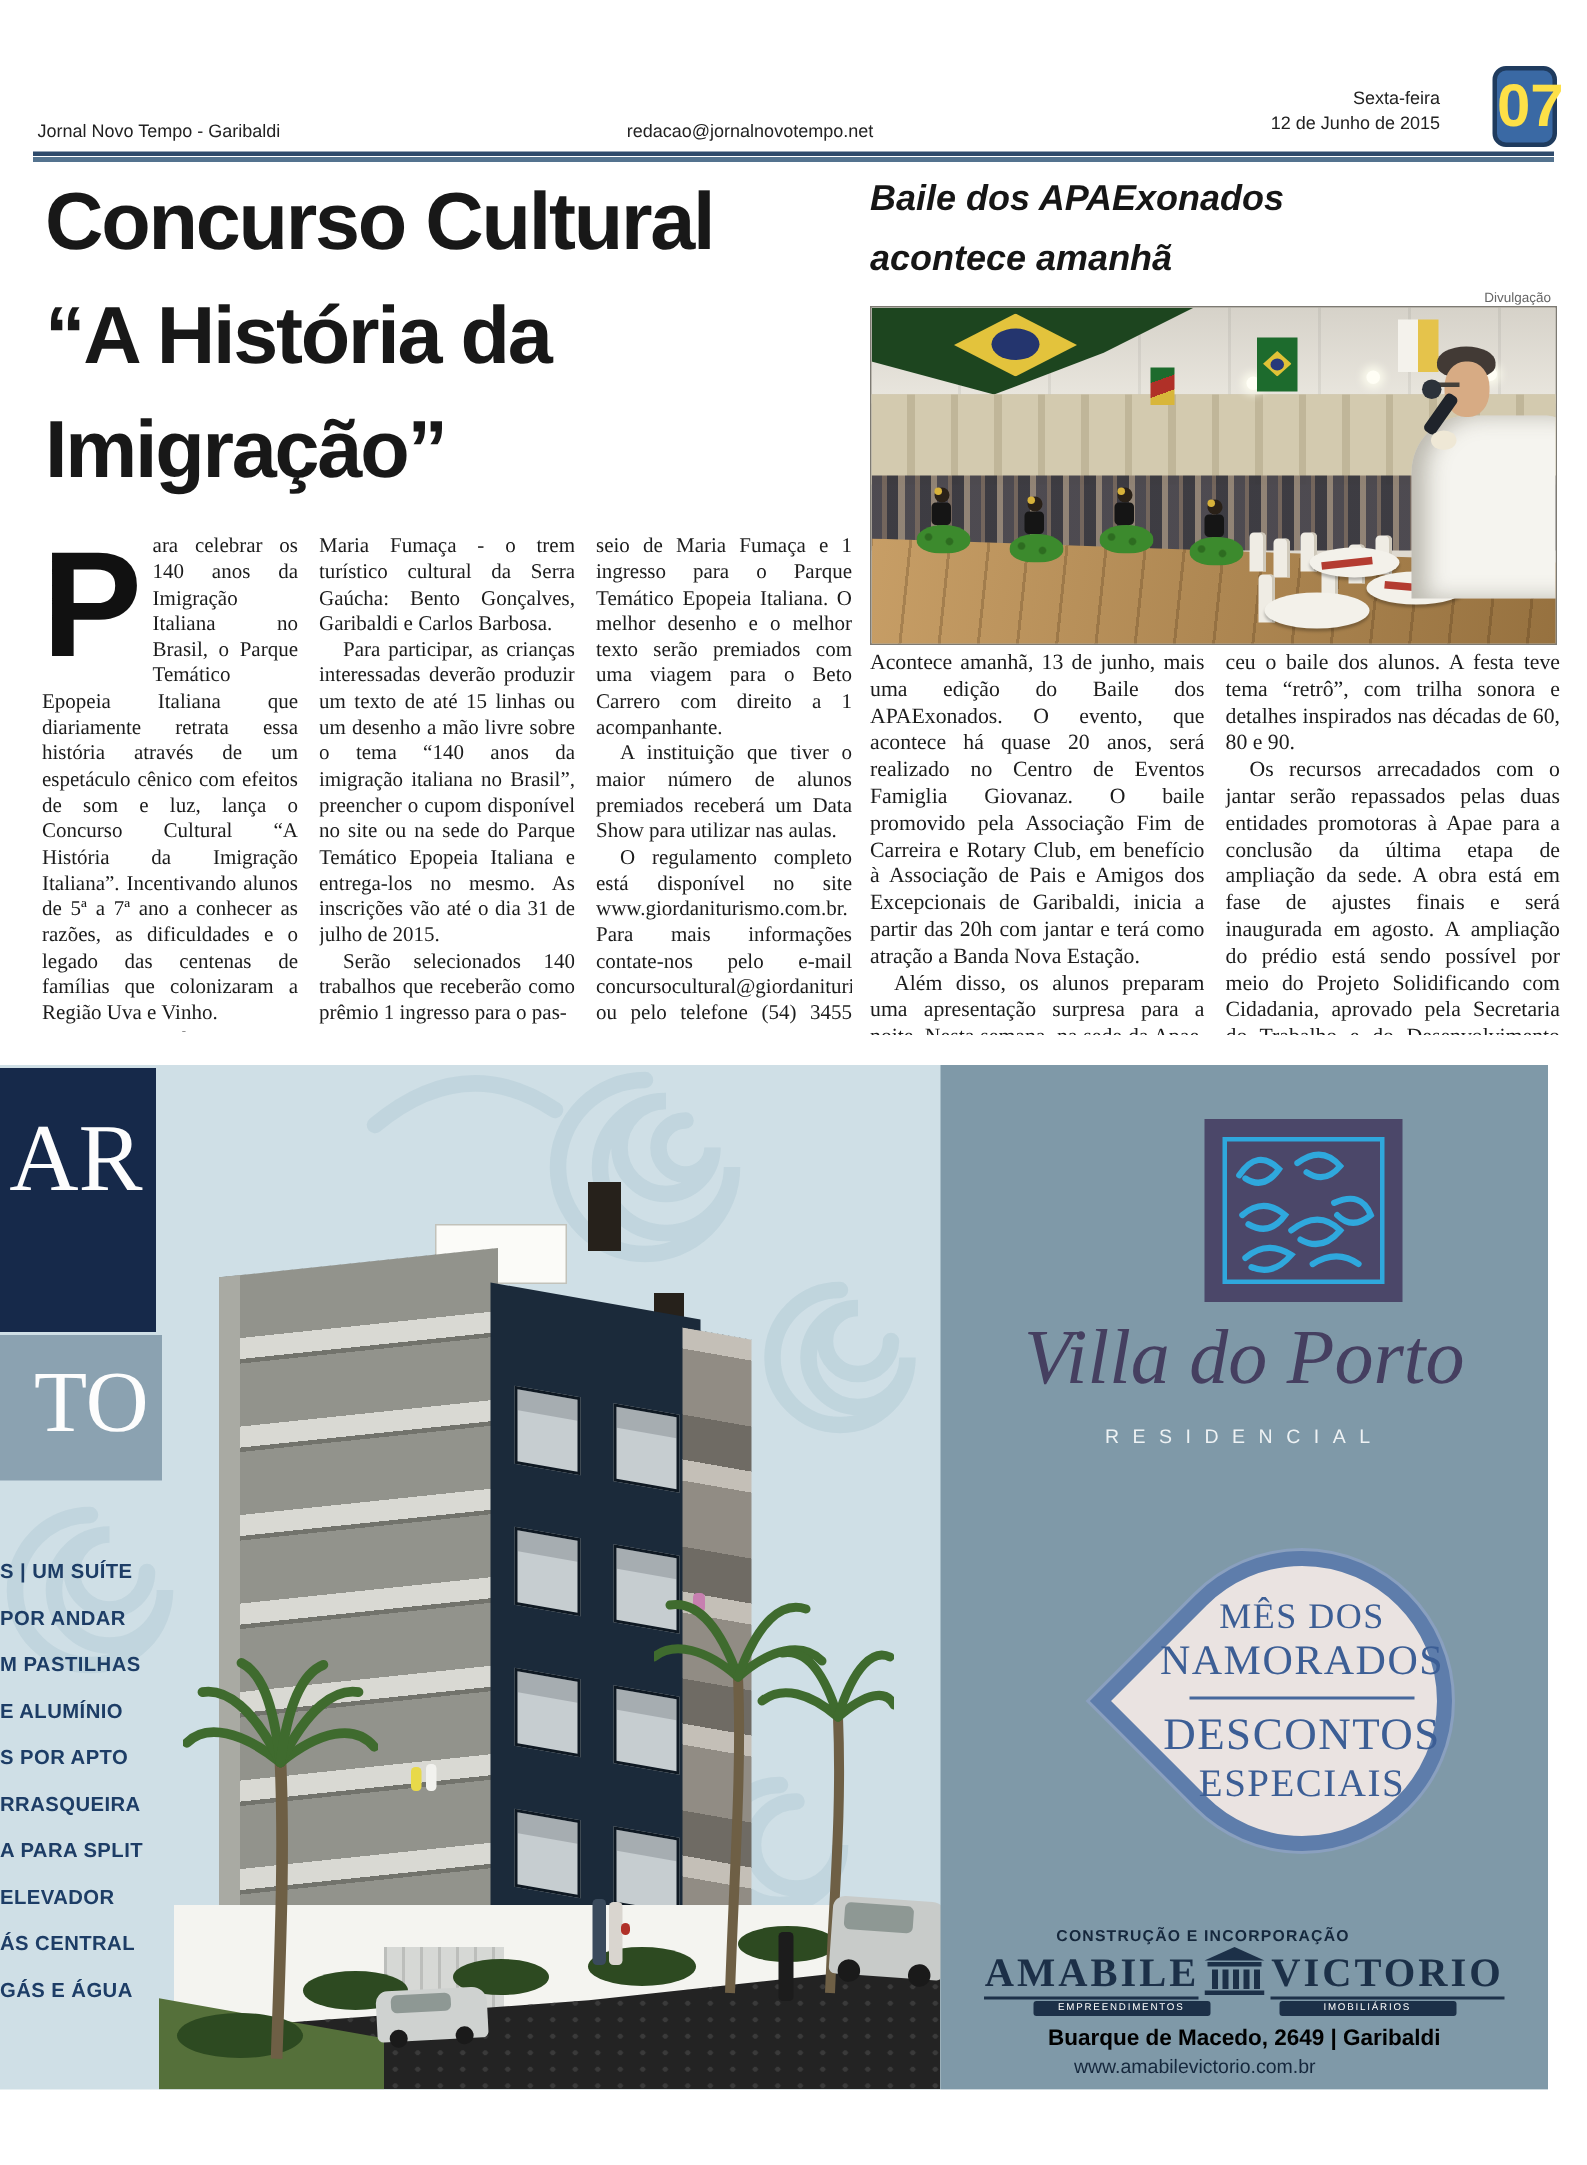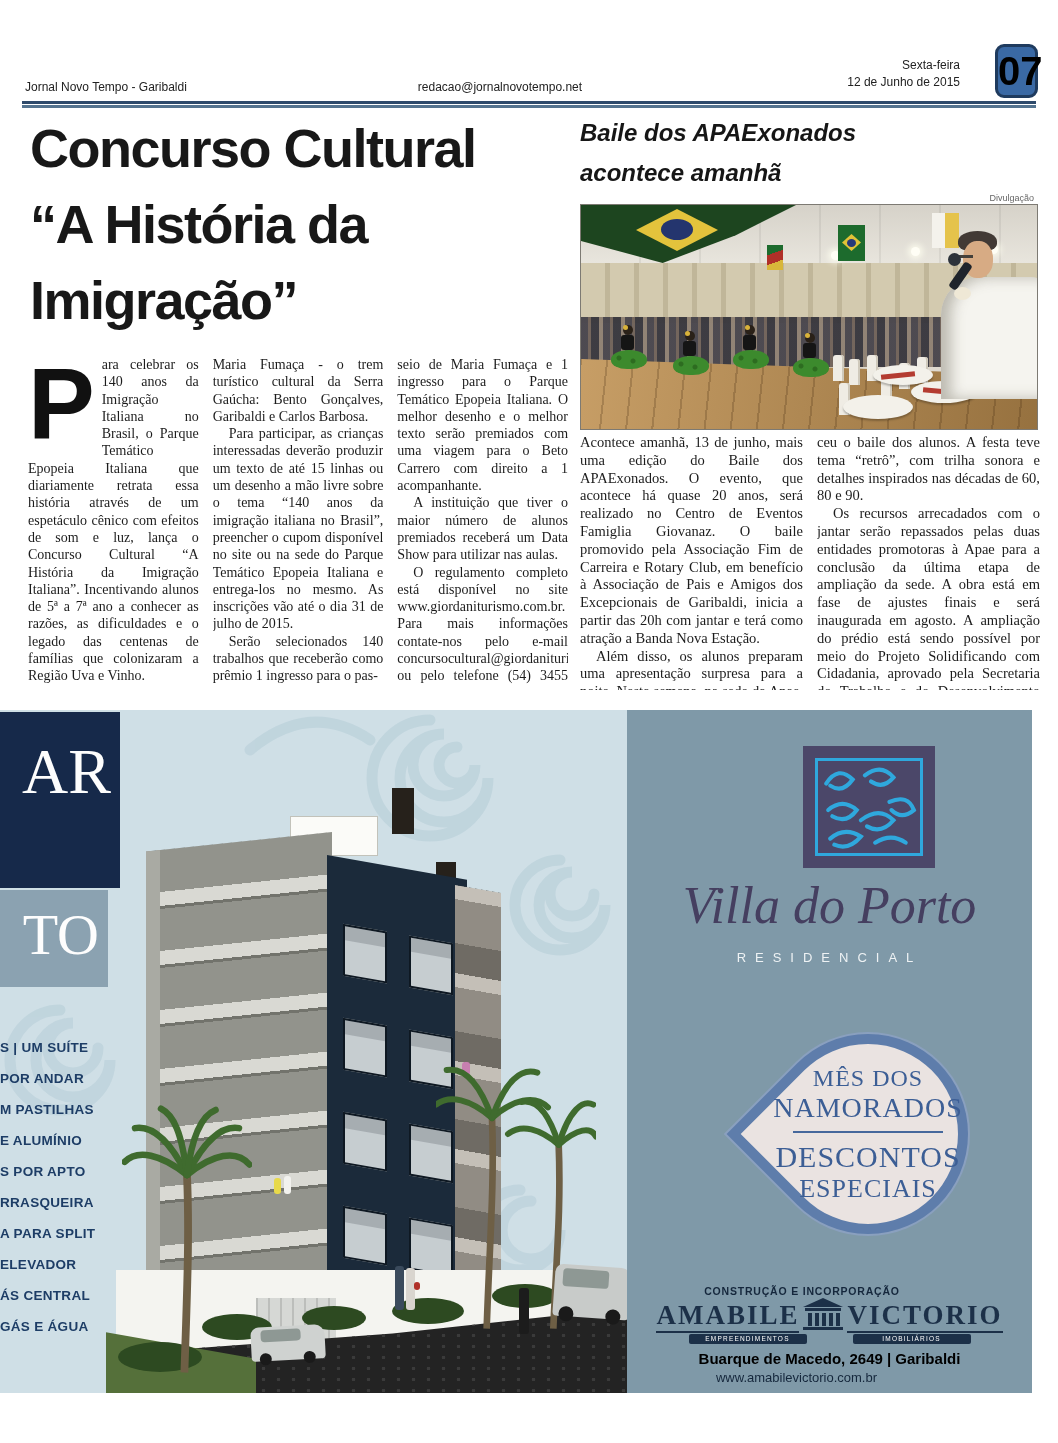--- a/index.html
+++ b/index.html
@@ -6,21 +6,21 @@
   html,body { width:1058px; height:1443px; background:#ffffff; }
   body { font-family:"Liberation Serif", serif; position:relative; }
   .page { position:absolute; left:0; top:0; width:1058px; height:1443px; background:#fff; overflow:hidden; }
   .abs { position:absolute; }
 
   
   .hdr-left  { left:25px; top:80px; font:12px "Liberation Sans", sans-serif; color:#222; }
   .hdr-center{ left:300px; width:400px; top:80px; text-align:center; font:12px "Liberation Sans", sans-serif; color:#222; }
   .hdr-right { right:98px; top:57px; text-align:right; font:12px/17px "Liberation Sans", sans-serif; color:#222; }
   .pagenum   { right:20px; top:44px; width:43px; height:54px; background:#3a69a4; border:3px solid #1f3b5e; border-radius:9px;
-               color:#000000; font:bold 40px/48px "Liberation Sans", sans-serif; text-align:center; }
+               color:#fde047; font:bold 40px/48px "Liberation Sans", sans-serif; text-align:center; }
   .hdr-rule  { left:22px; right:22px; top:101px; height:7px;
                background:linear-gradient(#2e4a6b 0 3px, #ffffff 3px 4px, #54738f 4px 7px); }
 
   
   .hl-left { left:30px; top:110px; width:535px; font-family:"Liberation Sans", sans-serif; font-weight:bold;
              font-size:54px; line-height:76px; letter-spacing:-1.5px; color:#181818; }
   .hl-left span { display:block; }
   .cols-left { left:28px; top:356px; width:540px; height:332px; display:flex; gap:14px;
                font-size:14px; line-height:17.3px; text-align:justify; color:#1c1c1c; }
   .ncol { flex:1; overflow:hidden; }
@@ -83,21 +83,21 @@
   .ph-man-head { right:44px; top:36px; width:30px; height:37px; background:#d7ab84; border-radius:46%; }
   .ph-man-hair { right:40px; top:26px; width:39px; height:21px; background:#423a35; border-radius:50% 50% 40% 40%; }
   .ph-man-glasses { right:64px; top:50px; width:15px; height:3px; background:#44403a; }
   .ph-man-mic { right:72px; top:56px; width:9px; height:30px; background:#1f242b; transform:rotate(35deg); border-radius:3px; }
   .ph-man-michead { right:76px; top:48px; width:13px; height:13px; background:#2c323a; border-radius:50%; }
   .ph-man-hand { right:66px; top:82px; width:17px; height:13px; background:#efe8d6; border-radius:50%; }
 
   
   .ad { left:0; top:710px; width:1032px; height:683px; background:#cfdfe6; overflow:hidden; }
   .ad-panel { position:absolute; left:627px; top:0; width:405px; height:683px; background:#7f99a8; }
-  .teaser-top { position:absolute; left:0; top:2px; width:120px; height:176px; background:#16294a; color:#fdfdfd;
+  .teaser-top { position:absolute; left:0; top:2px; width:104px; height:176px; background:#16294a; color:#fdfdfd;
                 font-family:"Liberation Serif", serif; font-size:64px; line-height:64px; text-align:right; padding:28px 9px 0 0; }
   .teaser-bottom { position:absolute; left:0; top:180px; width:108px; height:97px; background:#8ba2b1; color:#fdfdfd;
                 font-family:"Liberation Serif", serif; font-size:58px; line-height:58px; text-align:right; padding:16px 9px 0 0; }
   .features { position:absolute; left:0; top:322px; width:124px; 
               font-family:"Liberation Sans", sans-serif; font-size:13.5px; font-weight:bold; letter-spacing:.3px;
               color:#1d3d66; line-height:31px; }
   .features div { padding-right:5px; white-space:nowrap; }
 
   
   .bld { position:absolute; left:106px; top:0; width:521px; height:683px; }

